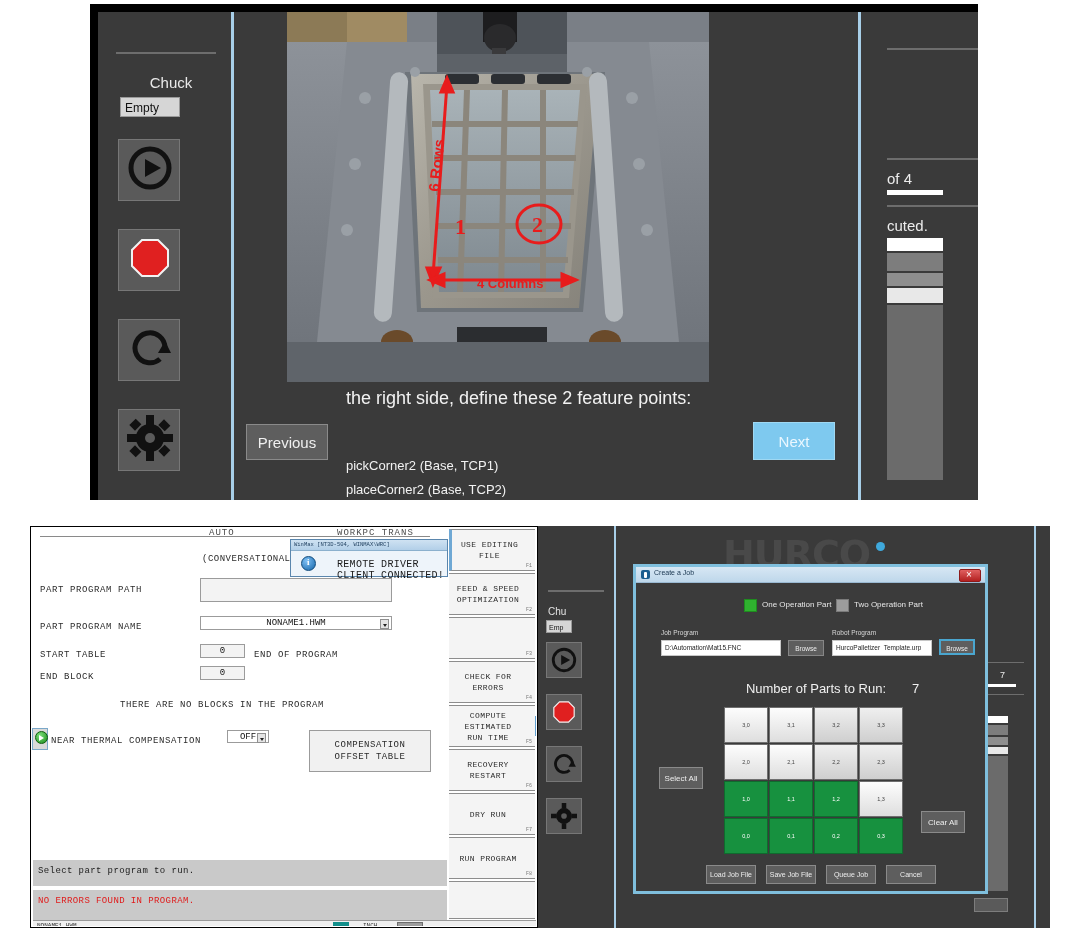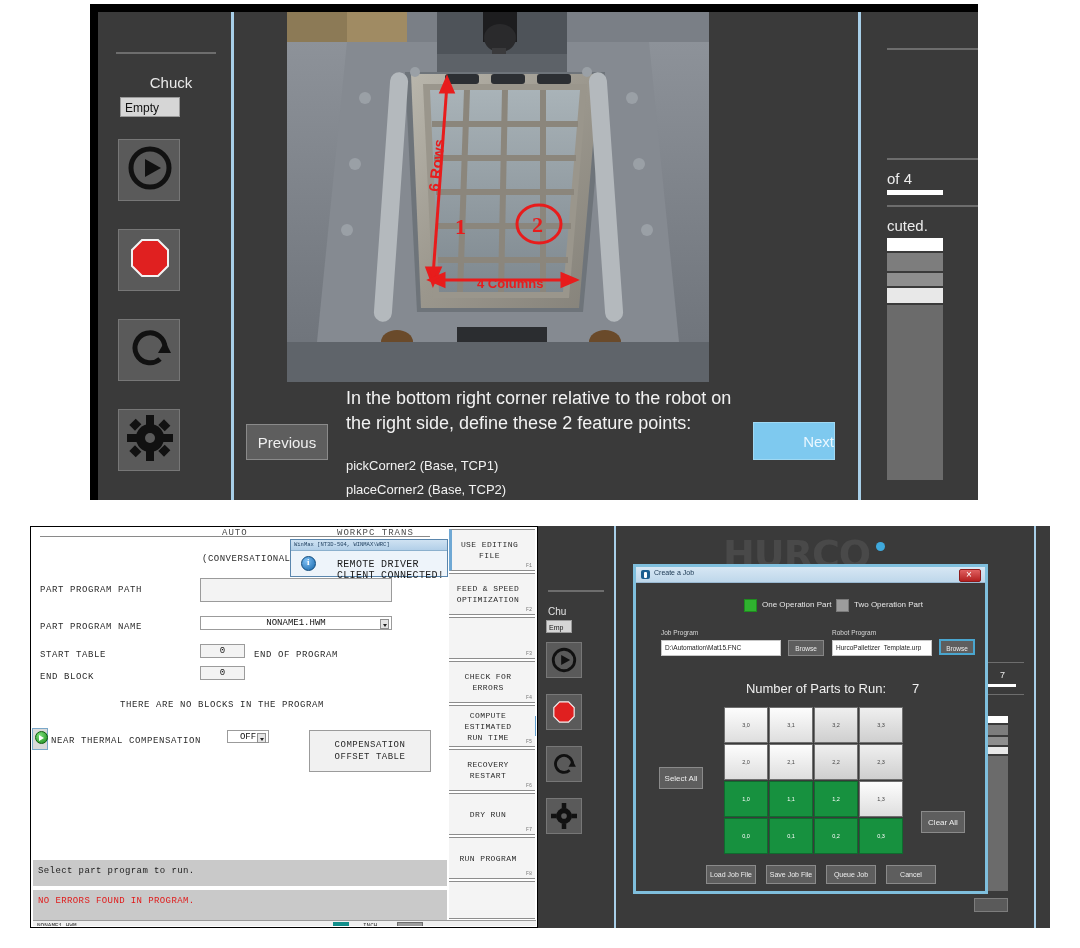--- a/index.html
+++ b/index.html
@@ -25,21 +25,21 @@
   .dark-gap{position:absolute;left:136px;top:0;width:52px;height:488px;background:#3a3a3a;}
 
   
   .photo-wrap{position:absolute;left:189px;top:0px;width:422px;height:370px;overflow:hidden;background:#5a5f66;}
   .photo{position:absolute;inset:0;}
 
   
   .wiz-text{position:absolute;left:248px;top:374px;width:420px;color:#f2f2f2;font-size:18px;line-height:25px;}
   .wiz-points{position:absolute;left:248px;top:442px;width:420px;color:#f2f2f2;font-size:13px;line-height:24px;}
   .btn-prev{position:absolute;left:148px;top:412px;width:82px;height:36px;background:#5e5e5e;border:1px solid #8a8a8a;color:#f0f0f0;font-size:15px;line-height:36px;text-align:center;box-sizing:border-box;}
-  .btn-next{position:absolute;left:655px;top:410px;width:82px;height:38px;background:#7ec9ef;border:1px solid #9fd8f2;color:#eaf7ff;font-size:15px;line-height:38px;text-align:right;box-sizing:border-box;}
+  .btn-next{position:absolute;left:655px;top:410px;width:82px;height:38px;background:#7ec9ef;border:1px solid #9fd8f2;color:#eaf7ff;font-size:15px;line-height:38px;text-align:center;box-sizing:border-box;}
 
   
   .tp-right{position:absolute;left:763px;top:0;width:117px;height:488px;background:#3a3a3a;margin-left:24px;}
   .r-rule{position:absolute;left:2px;width:96px;height:2px;background:#6d6d6d;}
   .r-of{position:absolute;left:2px;top:158px;color:#ececec;font-size:15px;white-space:nowrap;}
   .r-bar-w{position:absolute;left:2px;top:178px;width:56px;height:5px;background:#ffffff;}
   .r-exec{position:absolute;left:2px;top:205px;color:#ececec;font-size:15px;white-space:nowrap;}
   .r-strip{position:absolute;left:2px;width:56px;}
   .r-s1{top:226px;height:13px;background:#ffffff;}
   .r-s2{top:241px;height:18px;background:#7d7d7d;}
@@ -47,21 +47,21 @@
   .r-s4{top:276px;height:15px;background:#e8e8e8;}
   .r-s5{top:293px;height:175px;background:#6b6b6b;}
 
   
   #bot-panel{position:absolute;left:30px;top:526px;width:1020px;height:402px;background:#3a3a3a;}
   
   #cnc{position:absolute;left:0;top:0;width:508px;height:402px;background:#ffffff;border:1px solid #000;box-sizing:border-box;}
   .cnc-body{position:absolute;left:1px;top:1px;right:1px;bottom:1px;background:#ffffff;overflow:hidden;}
   .cnc-toprule{position:absolute;left:8px;top:8px;width:390px;height:1px;background:#8a8a8a;}
   .cnc-tab{position:absolute;top:0px;color:#4b4b4b;font-family:"Liberation Mono",monospace;font-size:9px;letter-spacing:1px;}
-  .cnc-tab.auto{left:190px;text-align:right;}
+  .cnc-tab.auto{left:177px;text-align:right;}
   .cnc-tab.workpc{left:305px;}
   .cnc-conv{position:absolute;left:170px;top:26px;color:#2b2b2b;font-family:"Liberation Mono",monospace;font-size:9px;letter-spacing:0.5px;}
 
   .cnc-row-label{position:absolute;color:#2b2b2b;font-family:"Liberation Mono",monospace;font-size:9px;letter-spacing:0.6px;}
   .cnc-field{position:absolute;background:#f3f3f3;border:1px solid #9b9b9b;box-sizing:border-box;}
   .cnc-field.white{background:#ffffff;}
   .cnc-field .val{position:absolute;left:0;right:0;top:50%;transform:translateY(-50%);text-align:center;font-family:"Liberation Mono",monospace;font-size:9px;color:#111;}
   .cnc-field .valnum{position:absolute;left:0;right:0;top:50%;transform:translateY(-50%);text-align:center;font-family:"Liberation Mono",monospace;font-size:9px;color:#111;}
   .dropdown-arrow{position:absolute;right:2px;top:2px;width:9px;height:10px;background:#e4e4e4;border:1px solid #8f8f8f;box-sizing:border-box;}
   .dropdown-arrow:after{content:"";position:absolute;left:2px;top:4px;border-left:2.5px solid transparent;border-right:2.5px solid transparent;border-top:3px solid #222;}
@@ -287,21 +287,20 @@
           <ellipse cx="252" cy="212" rx="22" ry="19"></ellipse>
         </g>
         <text x="152" y="180" fill="#e81c1c" font-size="15" font-weight="bold" font-family="Liberation Sans, sans-serif" transform="rotate(-84 152 180)">6 Rows</text>
         <text x="190" y="276" fill="#e81c1c" font-size="13" font-weight="bold" font-family="Liberation Sans, sans-serif">4 Columns</text>
         <text x="168" y="222" fill="#e81c1c" font-size="22" font-weight="bold" font-family="Liberation Serif, serif">1</text>
         <text x="245" y="220" fill="#e81c1c" font-size="22" font-weight="bold" font-family="Liberation Serif, serif">2</text>
       </svg>
     </div>
 
     <div class="wiz-text">
-      <div>In the bottom right corner relative to the robot on</div>
       <div>the right side, define these 2 feature points:</div>
     </div>
     <div class="wiz-points">
       <div>pickCorner2 (Base, TCP1)</div>
       <div>placeCorner2 (Base, TCP2)</div>
     </div>
     <div class="btn-prev">Previous</div>
     <div class="btn-next">Next</div>
 
     <div class="v-sep right"></div>

